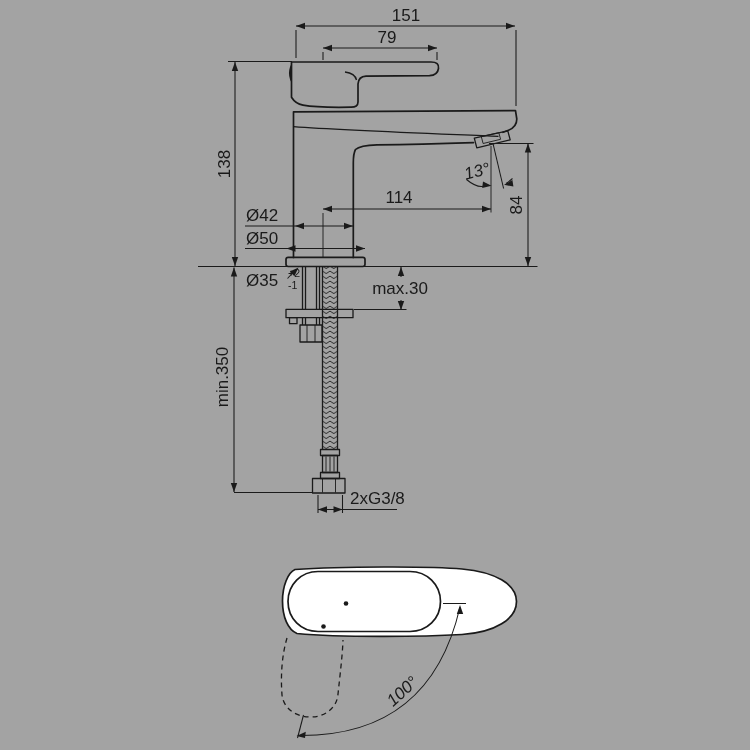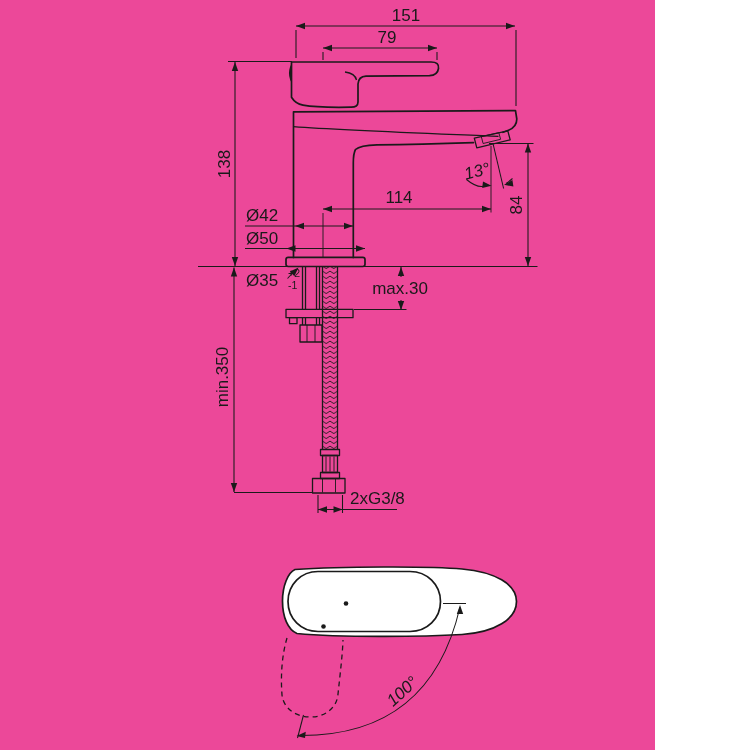--- a/index.html
+++ b/index.html
@@ -1,16 +1,16 @@
 <!DOCTYPE html>
 <html><head>
 <meta charset="utf-8">
 <style>
   html,body{margin:0;padding:0;background:#ffffff;}
-  .stage{position:relative;width:655px;height:750px;background:#ec4899;overflow:hidden;
+  .stage{position:relative;width:750px;height:750px;background:#a3a3a3;overflow:hidden;
          font-family:"Liberation Sans", sans-serif;}
   svg text{font-family:"Liberation Sans", sans-serif;fill:#1a1a1a;font-size:17px;}
   svg text.tol{font-size:10.5px;}
   svg text.ang{font-style:italic;}
   .obj{stroke:#1a1a1a;stroke-width:1.7;fill:none;stroke-linejoin:round;stroke-linecap:round;}
   .obj2{stroke:#1a1a1a;stroke-width:1.3;fill:none;stroke-linejoin:round;}
   .thin{stroke:#1a1a1a;stroke-width:0.9;fill:none;}
   .dim{stroke:#1a1a1a;stroke-width:1.05;fill:none;}
   .arr{fill:#1a1a1a;stroke:none;}
   .whitefill{fill:#ffffff;}

